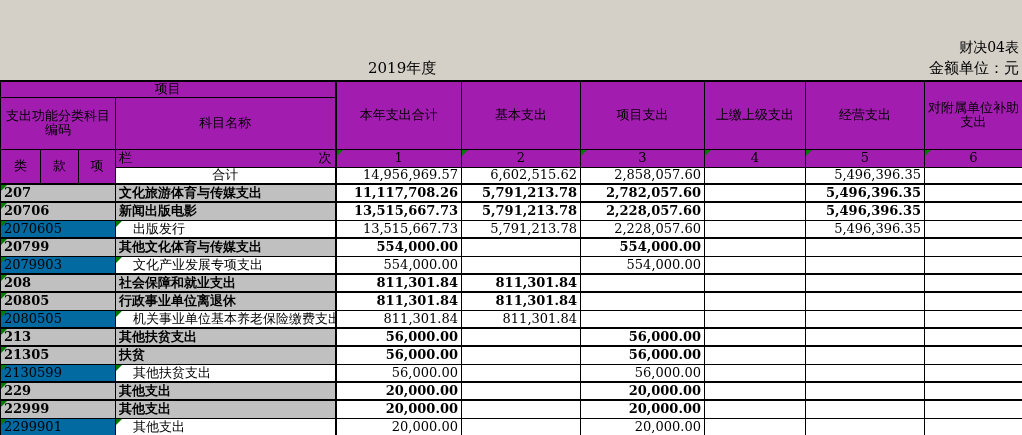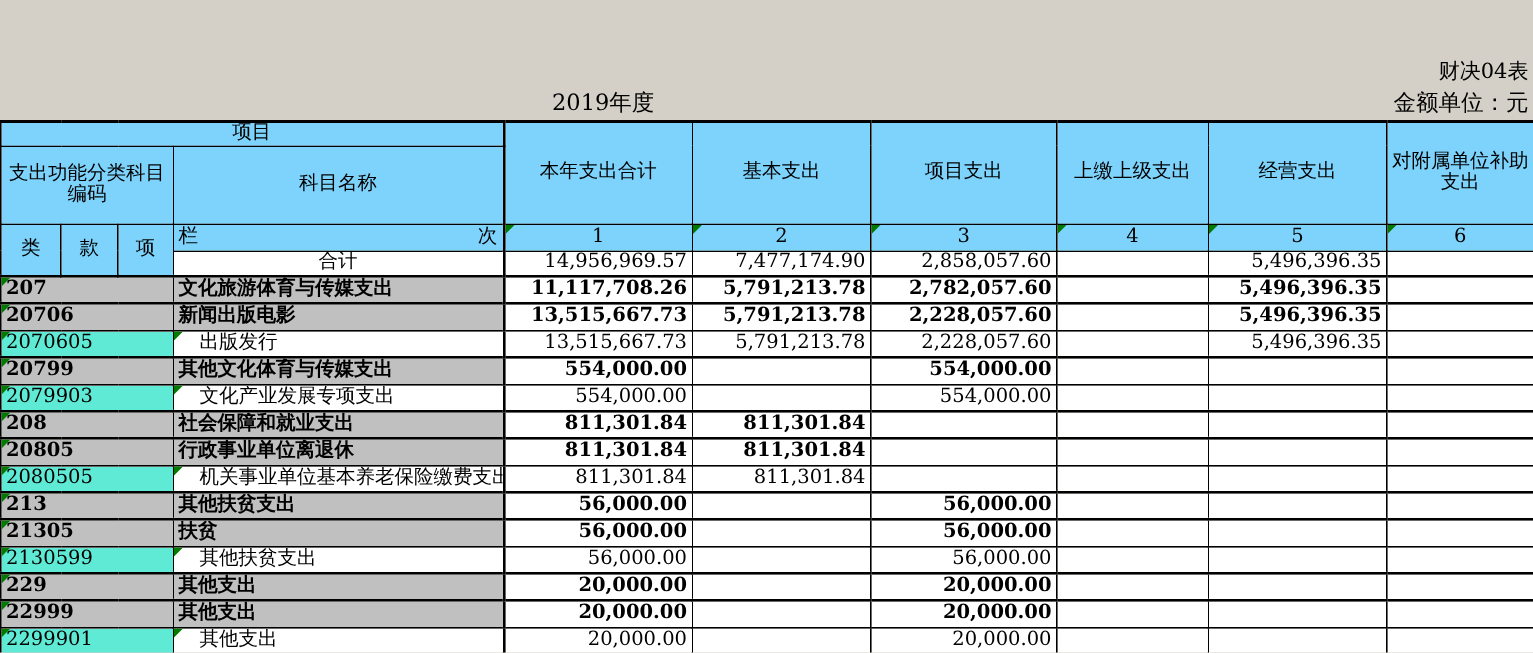--- a/index.html
+++ b/index.html
@@ -24,26 +24,26 @@
   table { width:1022px; table-layout:fixed; border-collapse:collapse; }
   td, th {
     border:1px solid #000; padding:0 3px;
     font-size:13px; line-height:1.15;
     overflow:hidden; white-space:nowrap;
     position:relative; font-weight:normal;
   }
   thead tr.h1 th { border-top:2px solid #000; }
   tr.h1 { height:16px; } tr.h2 { height:52px; } tr.h3 { height:18px; } tr.h4 { height:17px; }
   tbody tr { height:18px; }
-  .hd { background:#7dd3fc; text-align:center; }
+  .hd { background:#a21caf; text-align:center; }
   .vcol { white-space:normal; }
   .c1 { border-left:2px solid #000; }
   .lanci .lan { float:left; } .lanci .ci { float:right; }
   .num { background:#fff; text-align:right; }
-  .code { background:#5eead4; text-align:left; }
+  .code { background:#0369a1; text-align:left; }
   .name { background:#fff; text-align:left; }
   .total-label { background:#fff; text-align:center; }
   tr.cat td { font-weight:bold; border-top-width:2px; }
   tr.cat .code, tr.cat .name { background:#c0c0c0; }
   .indent { padding-left:17px; }
   .tri {
     position:absolute; top:0; left:0; width:0; height:0;
     border-top:6px solid #007b00; border-right:6px solid transparent;
   }
 </style>
@@ -94,21 +94,21 @@
       <td class="hd c1"><span class="tri"></span><span>1</span></td>
       <td class="hd"><span class="tri"></span><span>2</span></td>
       <td class="hd"><span class="tri"></span><span>3</span></td>
       <td class="hd"><span class="tri"></span><span>4</span></td>
       <td class="hd"><span class="tri"></span><span>5</span></td>
       <td class="hd"><span class="tri"></span><span>6</span></td>
     </tr>
     <tr class="h4">
       <td class="total-label">合计</td>
       <td class="num c1">14,956,969.57</td>
-      <td class="num">7,477,174.90</td>
+      <td class="num">6,602,515.62</td>
       <td class="num">2,858,057.60</td>
       <td class="num"></td>
       <td class="num">5,496,396.35</td>
       <td class="num"></td>
     </tr>
   </thead>
   <tbody>
       <tr class="cat">
         <td class="code" colspan="3"><span class="tri"></span>207</td>
         <td class="name">文化旅游体育与传媒支出</td>

